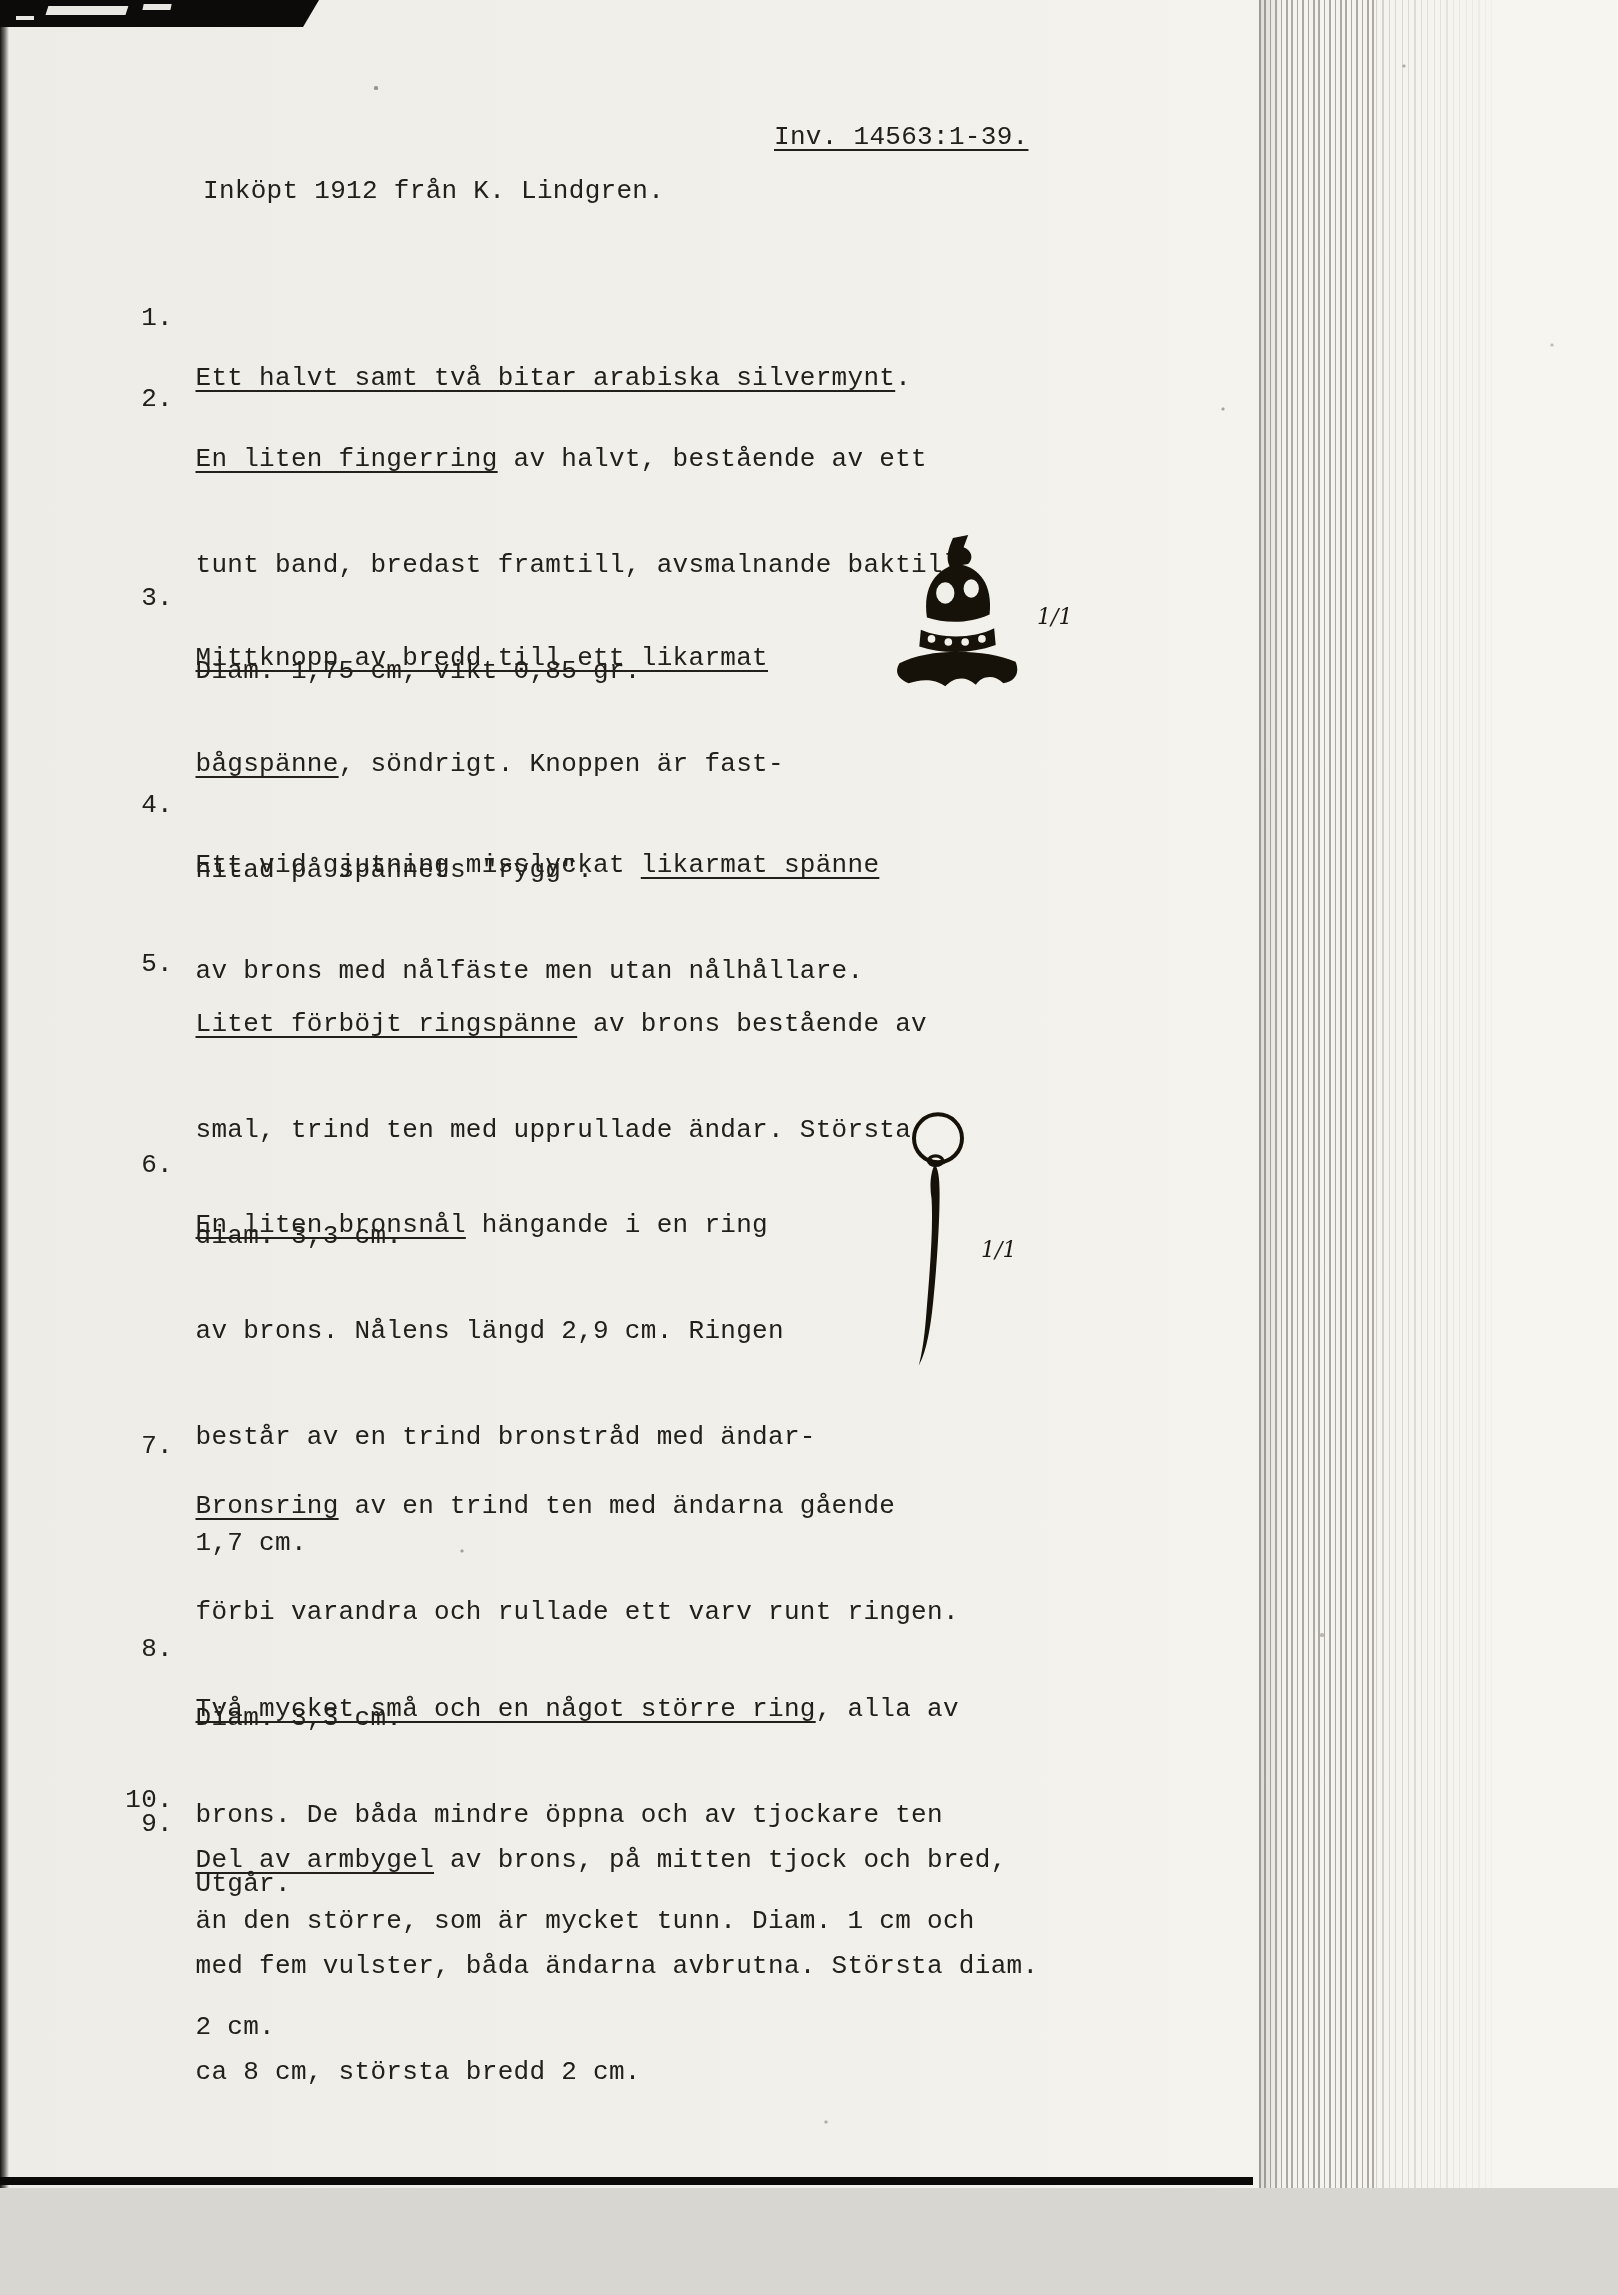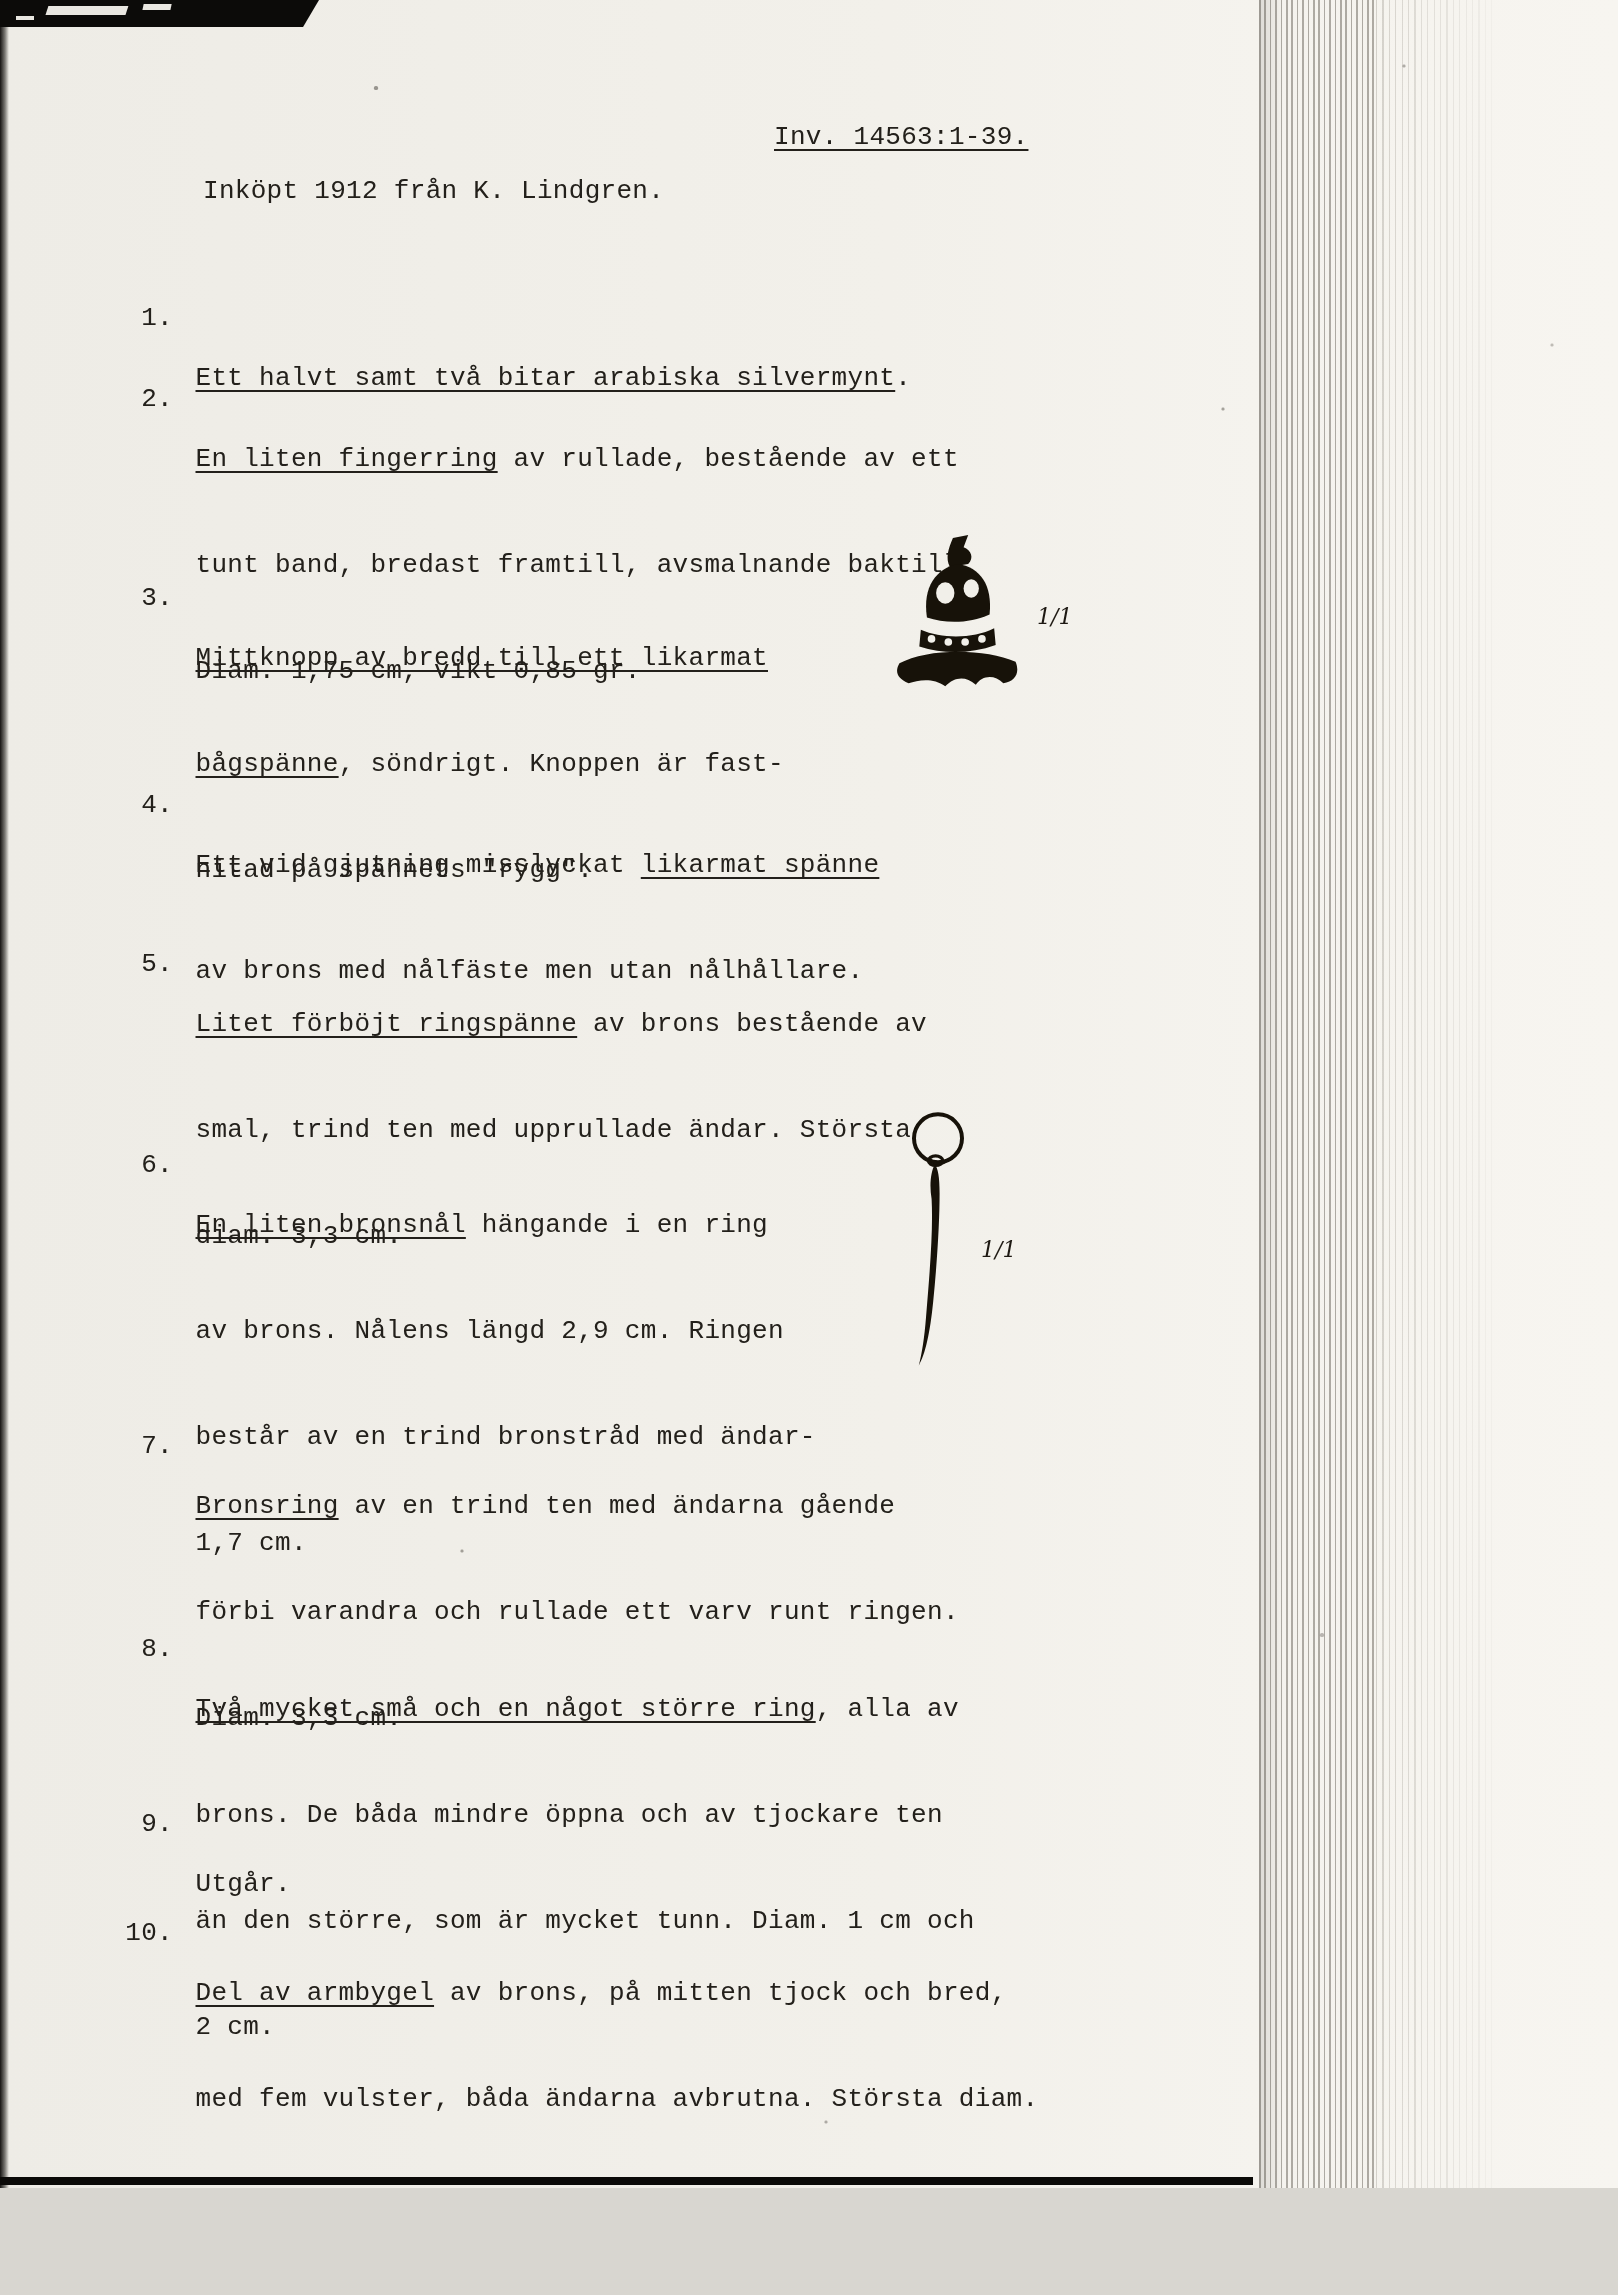--- a/index.html
+++ b/index.html
@@ -103,21 +103,21 @@
   <section class="item tw" style="top:295px">
     <div class="num">1.</div>
     <div class="text">
       <div class="line"><span class="u">Ett halvt samt två bitar arabiska silvermynt</span><span>.</span></div>
     </div>
   </section>
 
   <section class="item tw" style="top:376px">
     <div class="num">2.</div>
     <div class="text">
-      <div class="line"><span class="u">En liten fingerring</span><span> av rullade, bestående av ett</span></div>
+      <div class="line"><span class="u">En liten fingerring</span><span> av halvt, bestående av ett</span></div>
       <div class="line"><span>tunt band, bredast framtill, avsmalnande baktill.</span></div>
       <div class="line"><span>Diam. 1,75 cm, vikt 0,85 gr.</span></div>
     </div>
   </section>
 
   <section class="item tw" style="top:575px">
     <div class="num">3.</div>
     <div class="text">
       <div class="line"><span class="u">Mittknopp av bredd till ett likarmat</span></div>
       <div class="line"><span class="u">bågspänne</span><span>, söndrigt. Knoppen är fast-</span></div>
@@ -199,21 +199,21 @@
     </div>
   </section>
 
   <section class="item tw" style="top:1801px">
     <div class="num">9.</div>
     <div class="text">
       <div class="line"><span>Utgår.</span></div>
     </div>
   </section>
 
-  <section class="item tw" style="top:1910px">
+  <section class="item tw" style="top:1777px">
     <div class="num">10.</div>
     <div class="text">
       <div class="line"><span class="u">Del av armbygel</span><span> av brons, på mitten tjock och bred,</span></div>
       <div class="line"><span>med fem vulster, båda ändarna avbrutna. Största diam.</span></div>
       <div class="line"><span>ca 8 cm, största bredd 2 cm.</span></div>
     </div>
   </section>
 
 </main>
 

